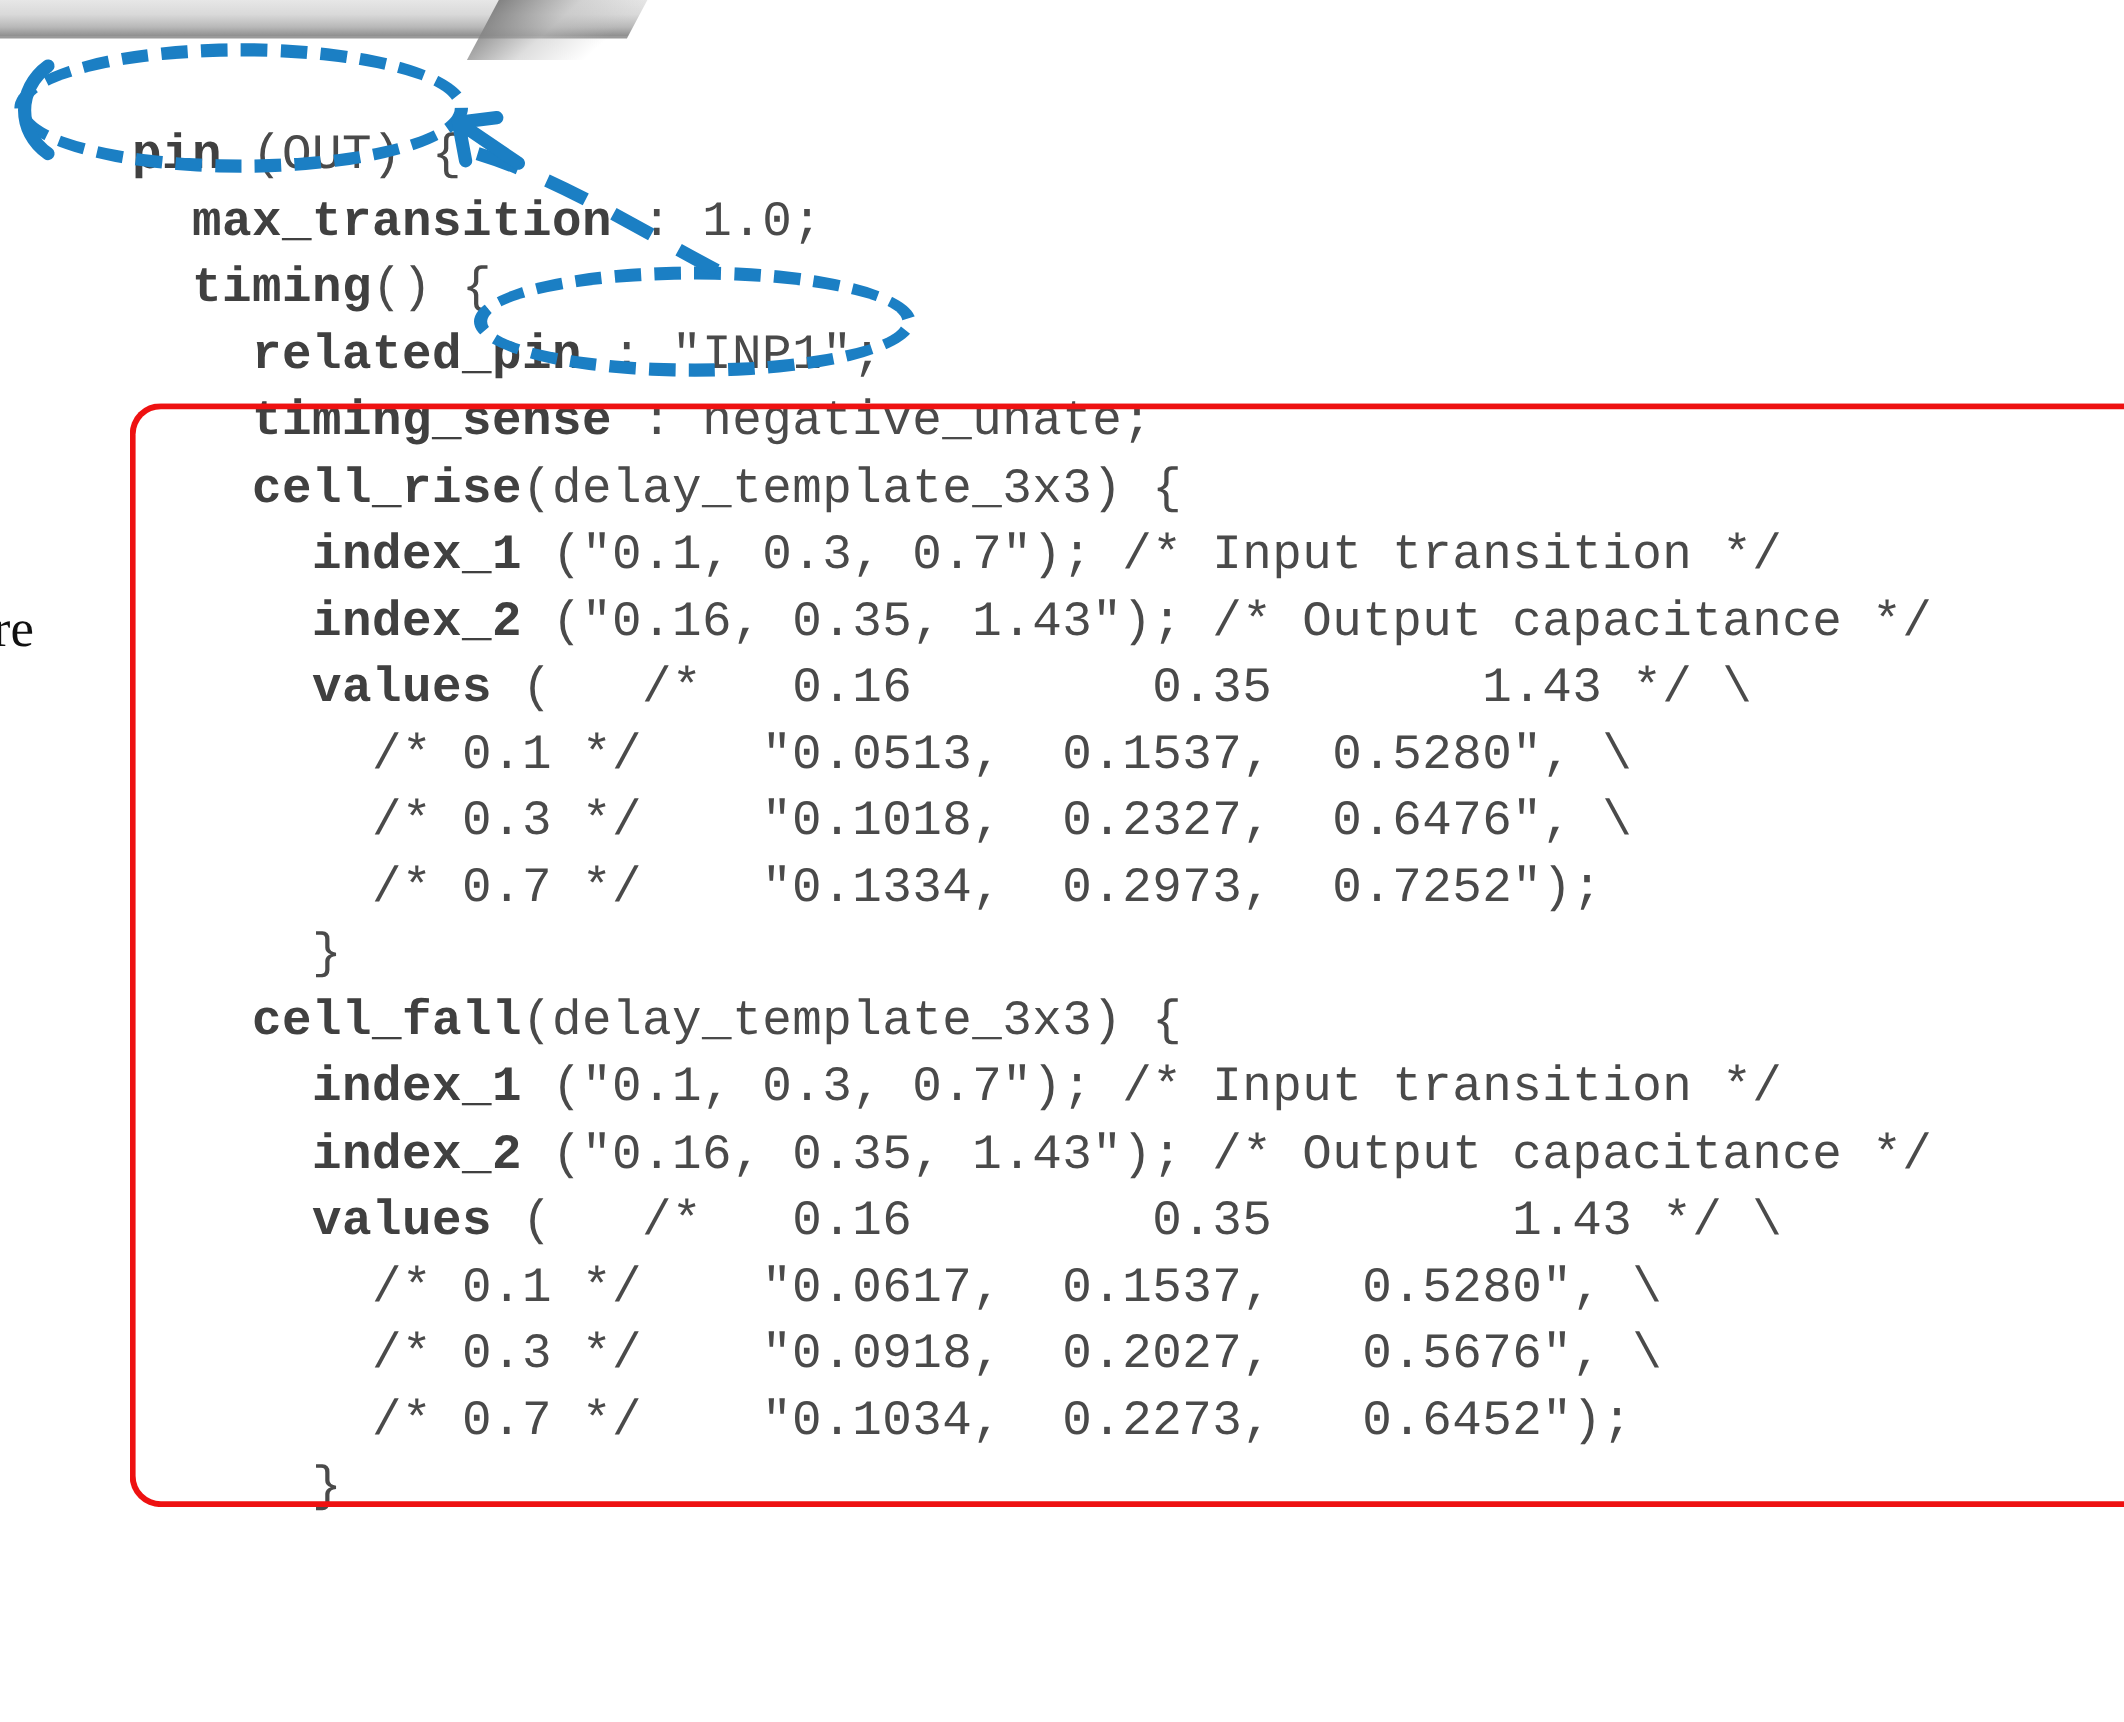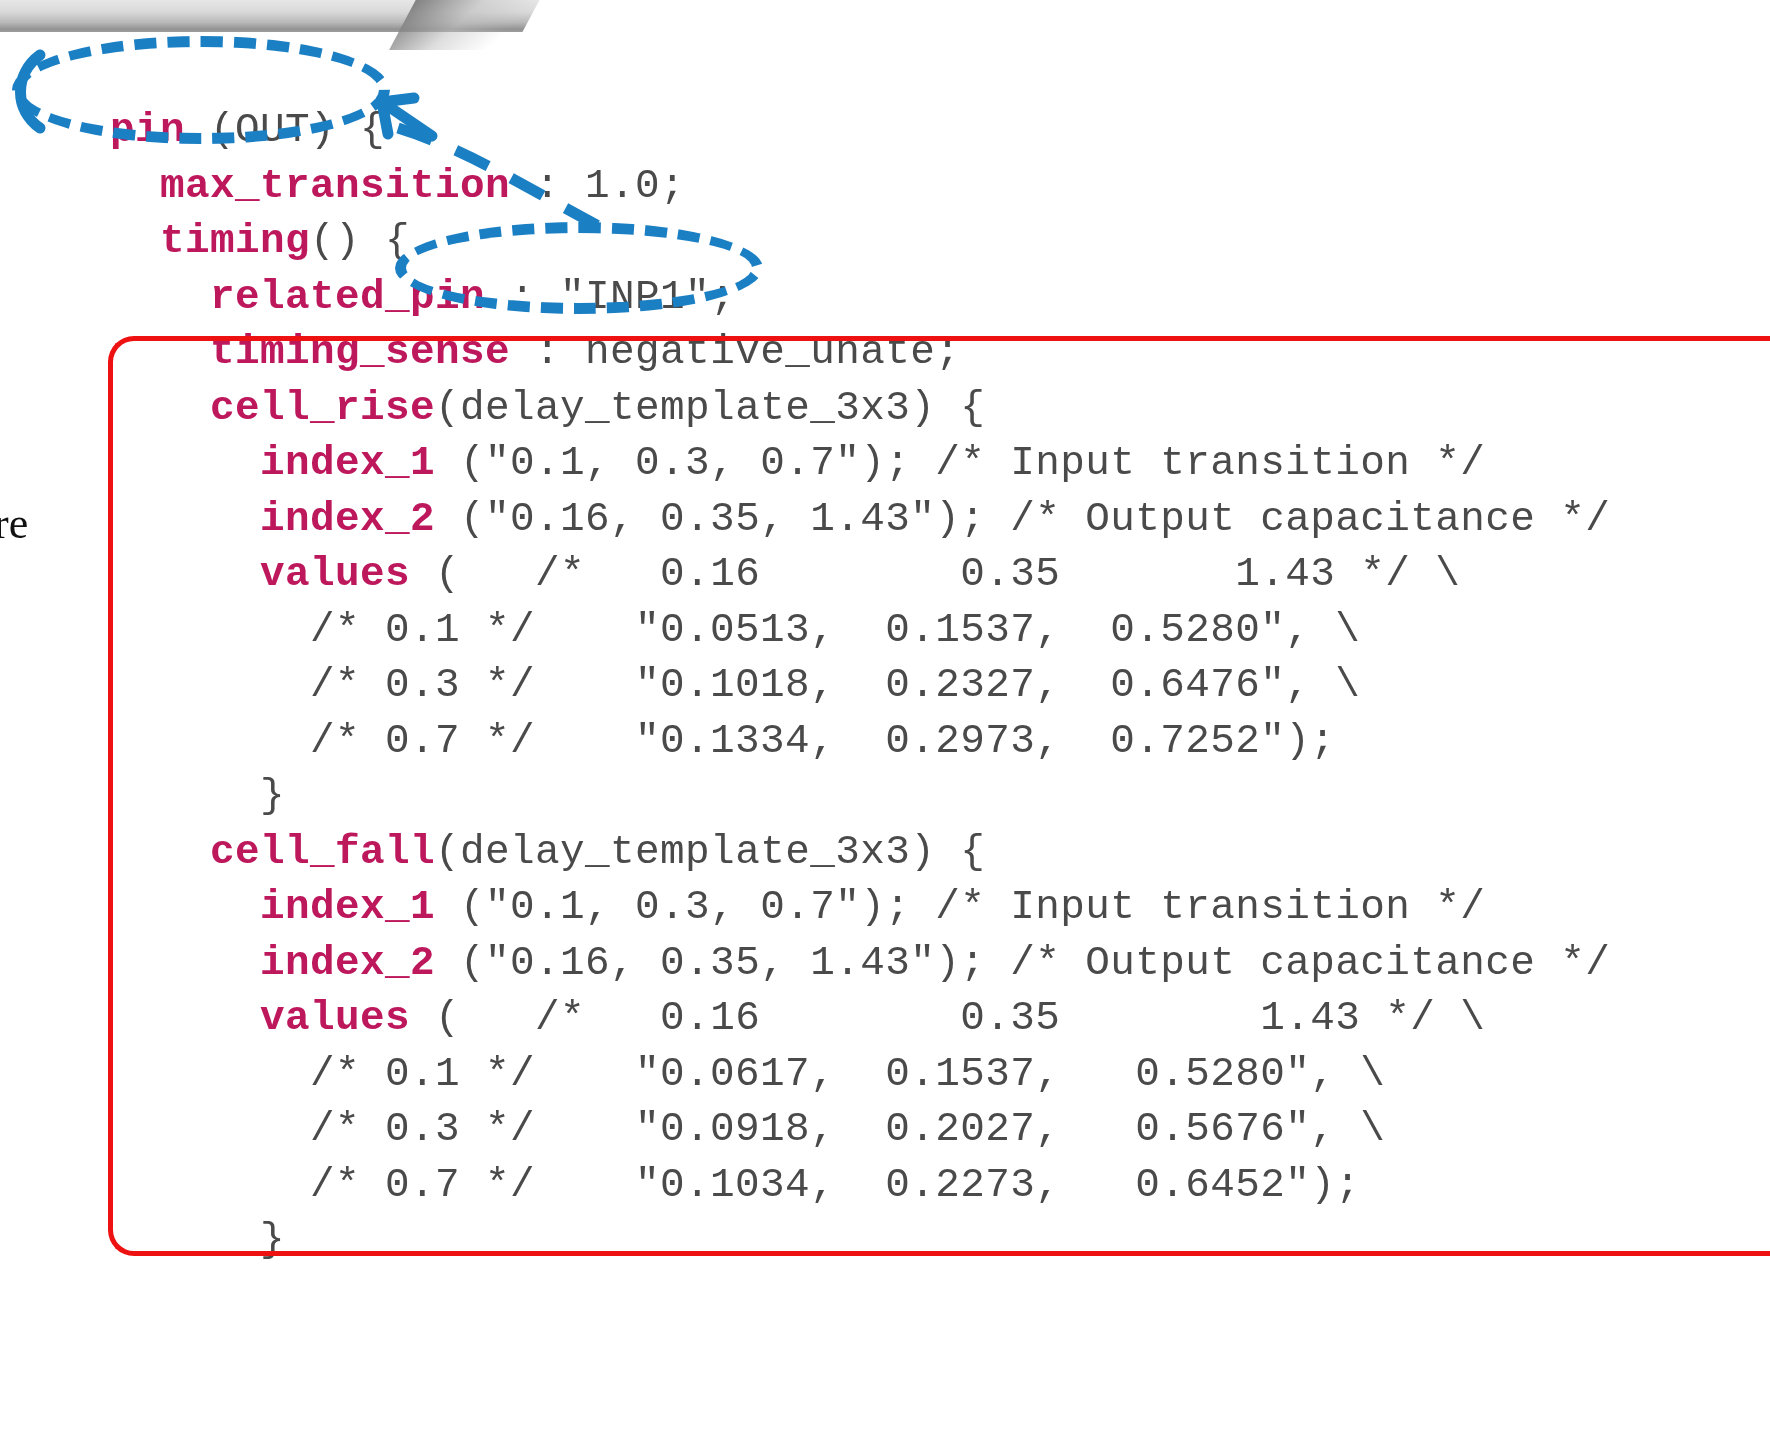--- a/index.html
+++ b/index.html
@@ -57,21 +57,21 @@
     top: 62px;
     font-family: "Liberation Mono", monospace;
     font-size: 41px;
     line-height: 55.5px;
     color: #4a4a4a;
     white-space: pre;
     letter-spacing: 0.4px;
   }
   #code .ln { display: block; height: 55.5px; }
   #code b {
-    color: #be185d;
+    color: #404040;
     font-weight: bold;
   }
 
   
   .red-box {
     position: absolute;
     left: 108px;
     top: 336px;
     width: 1680px;
     height: 920px;

